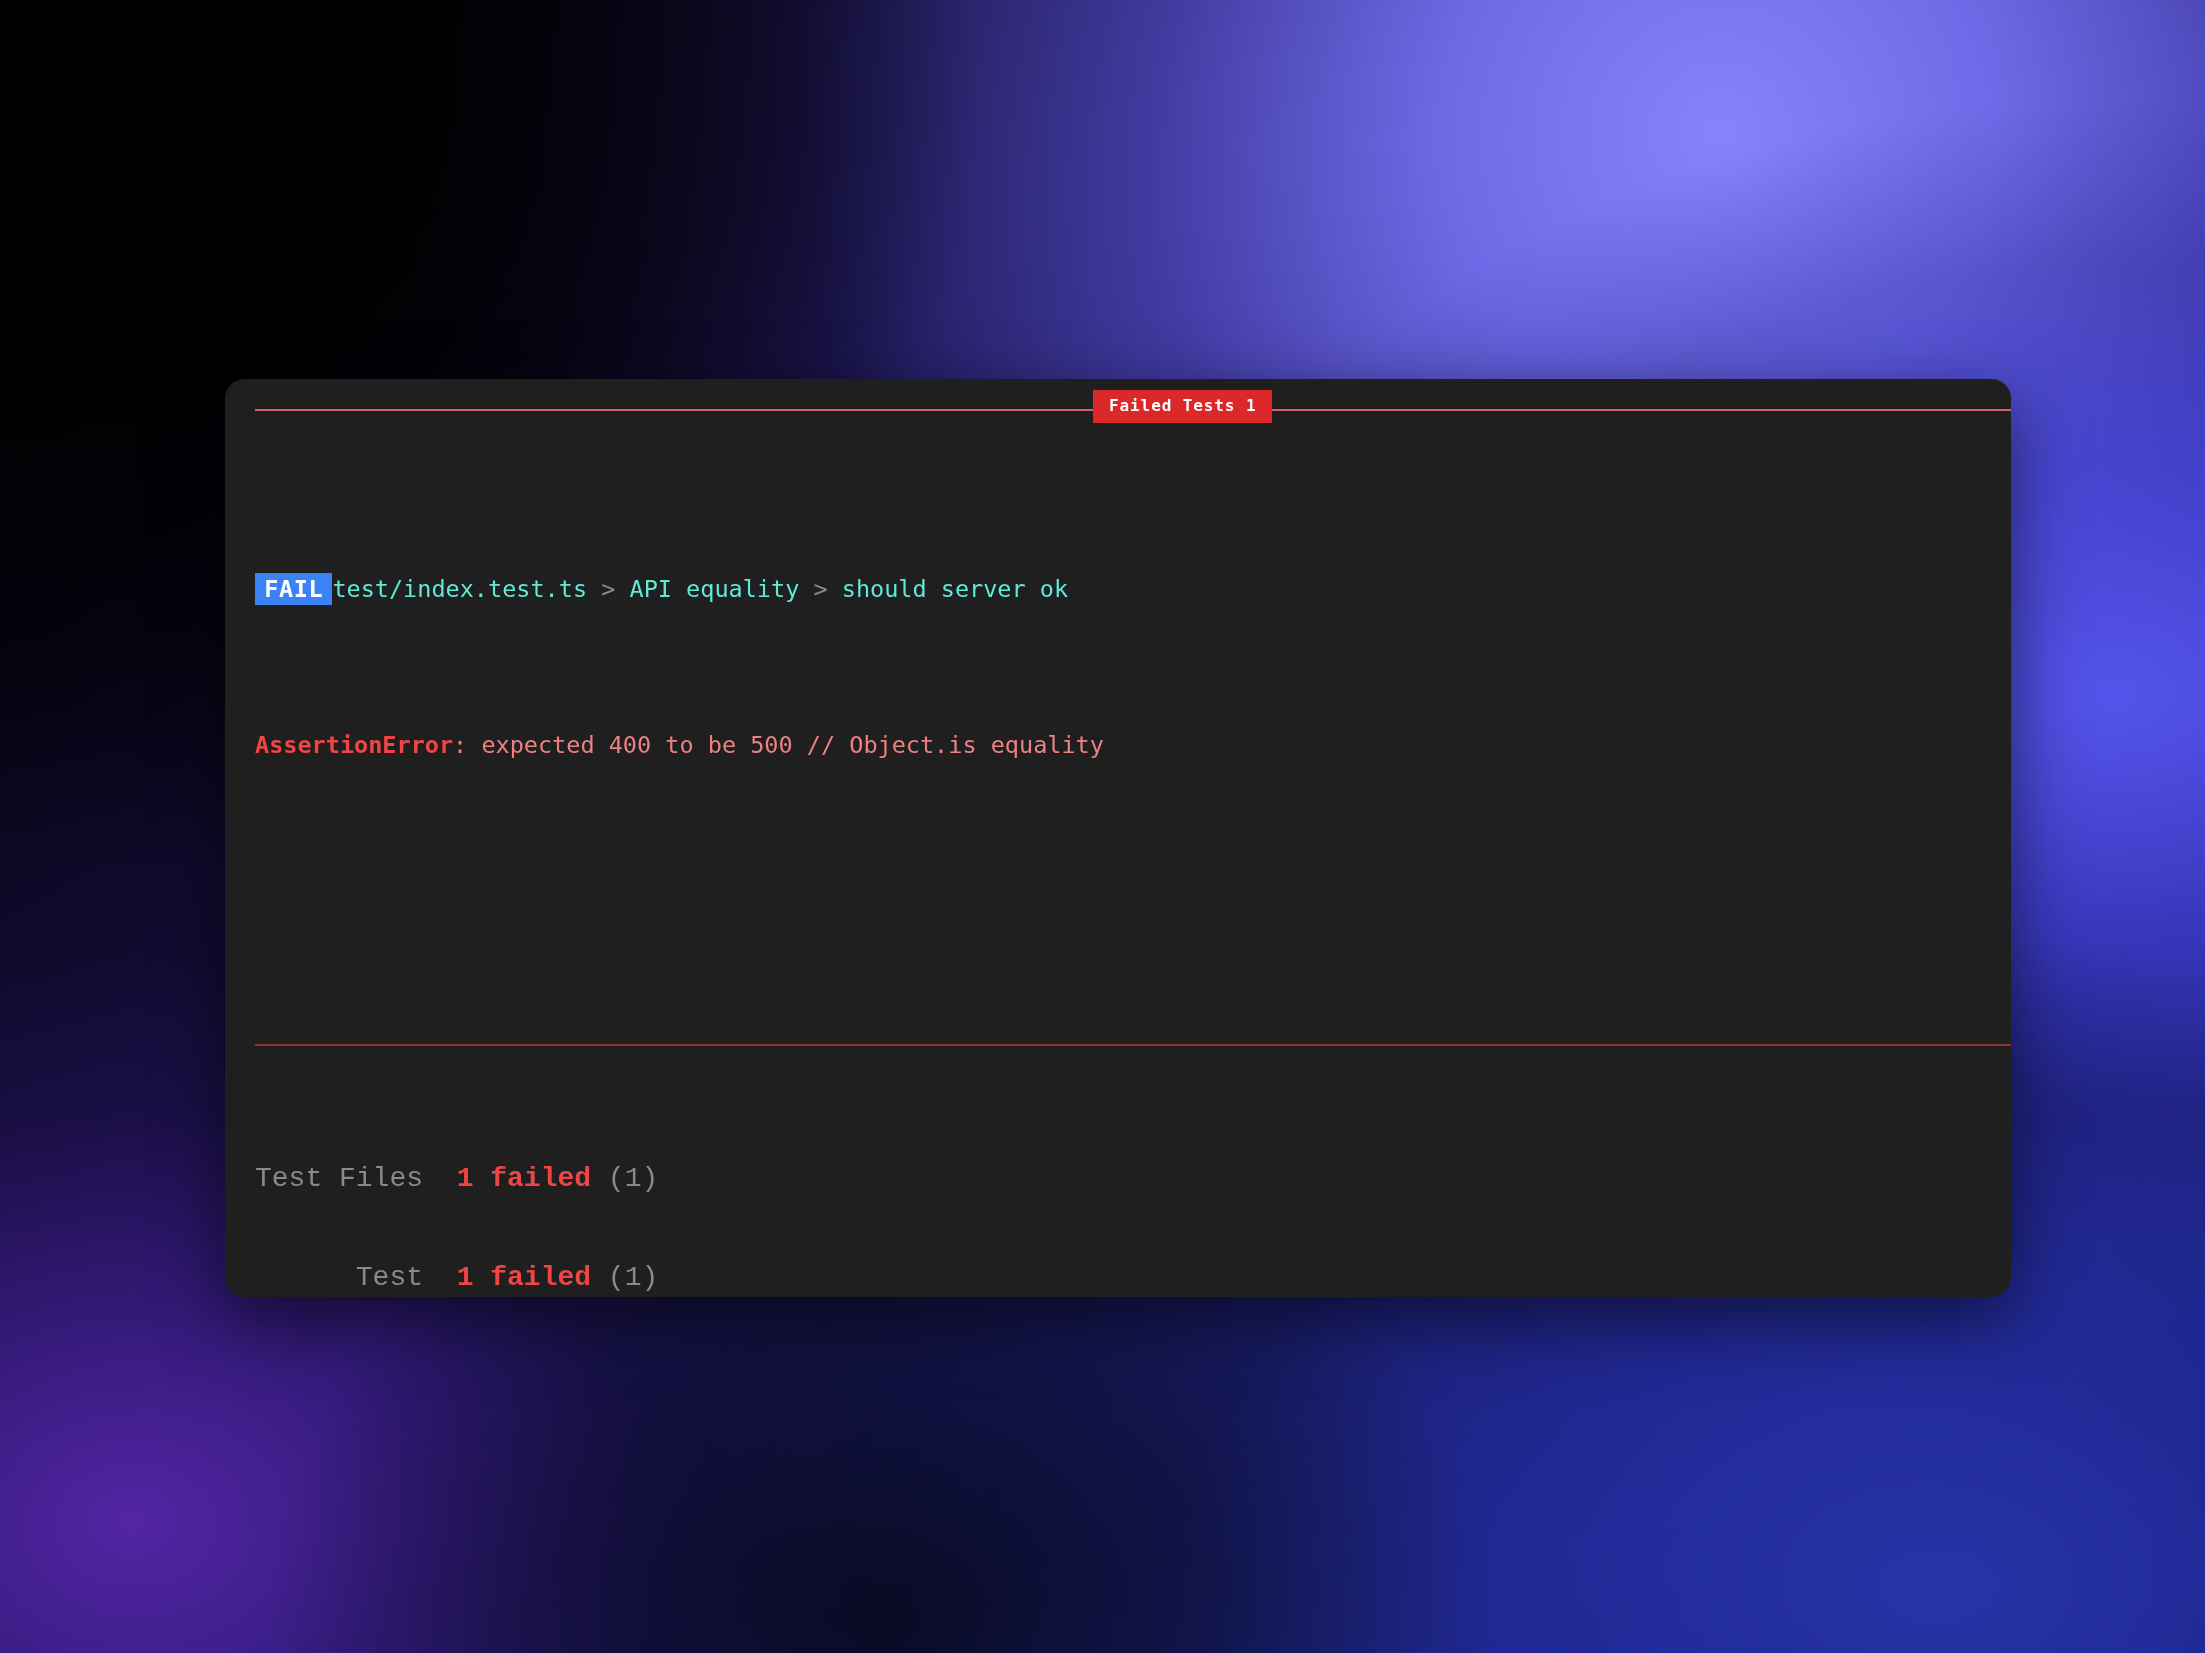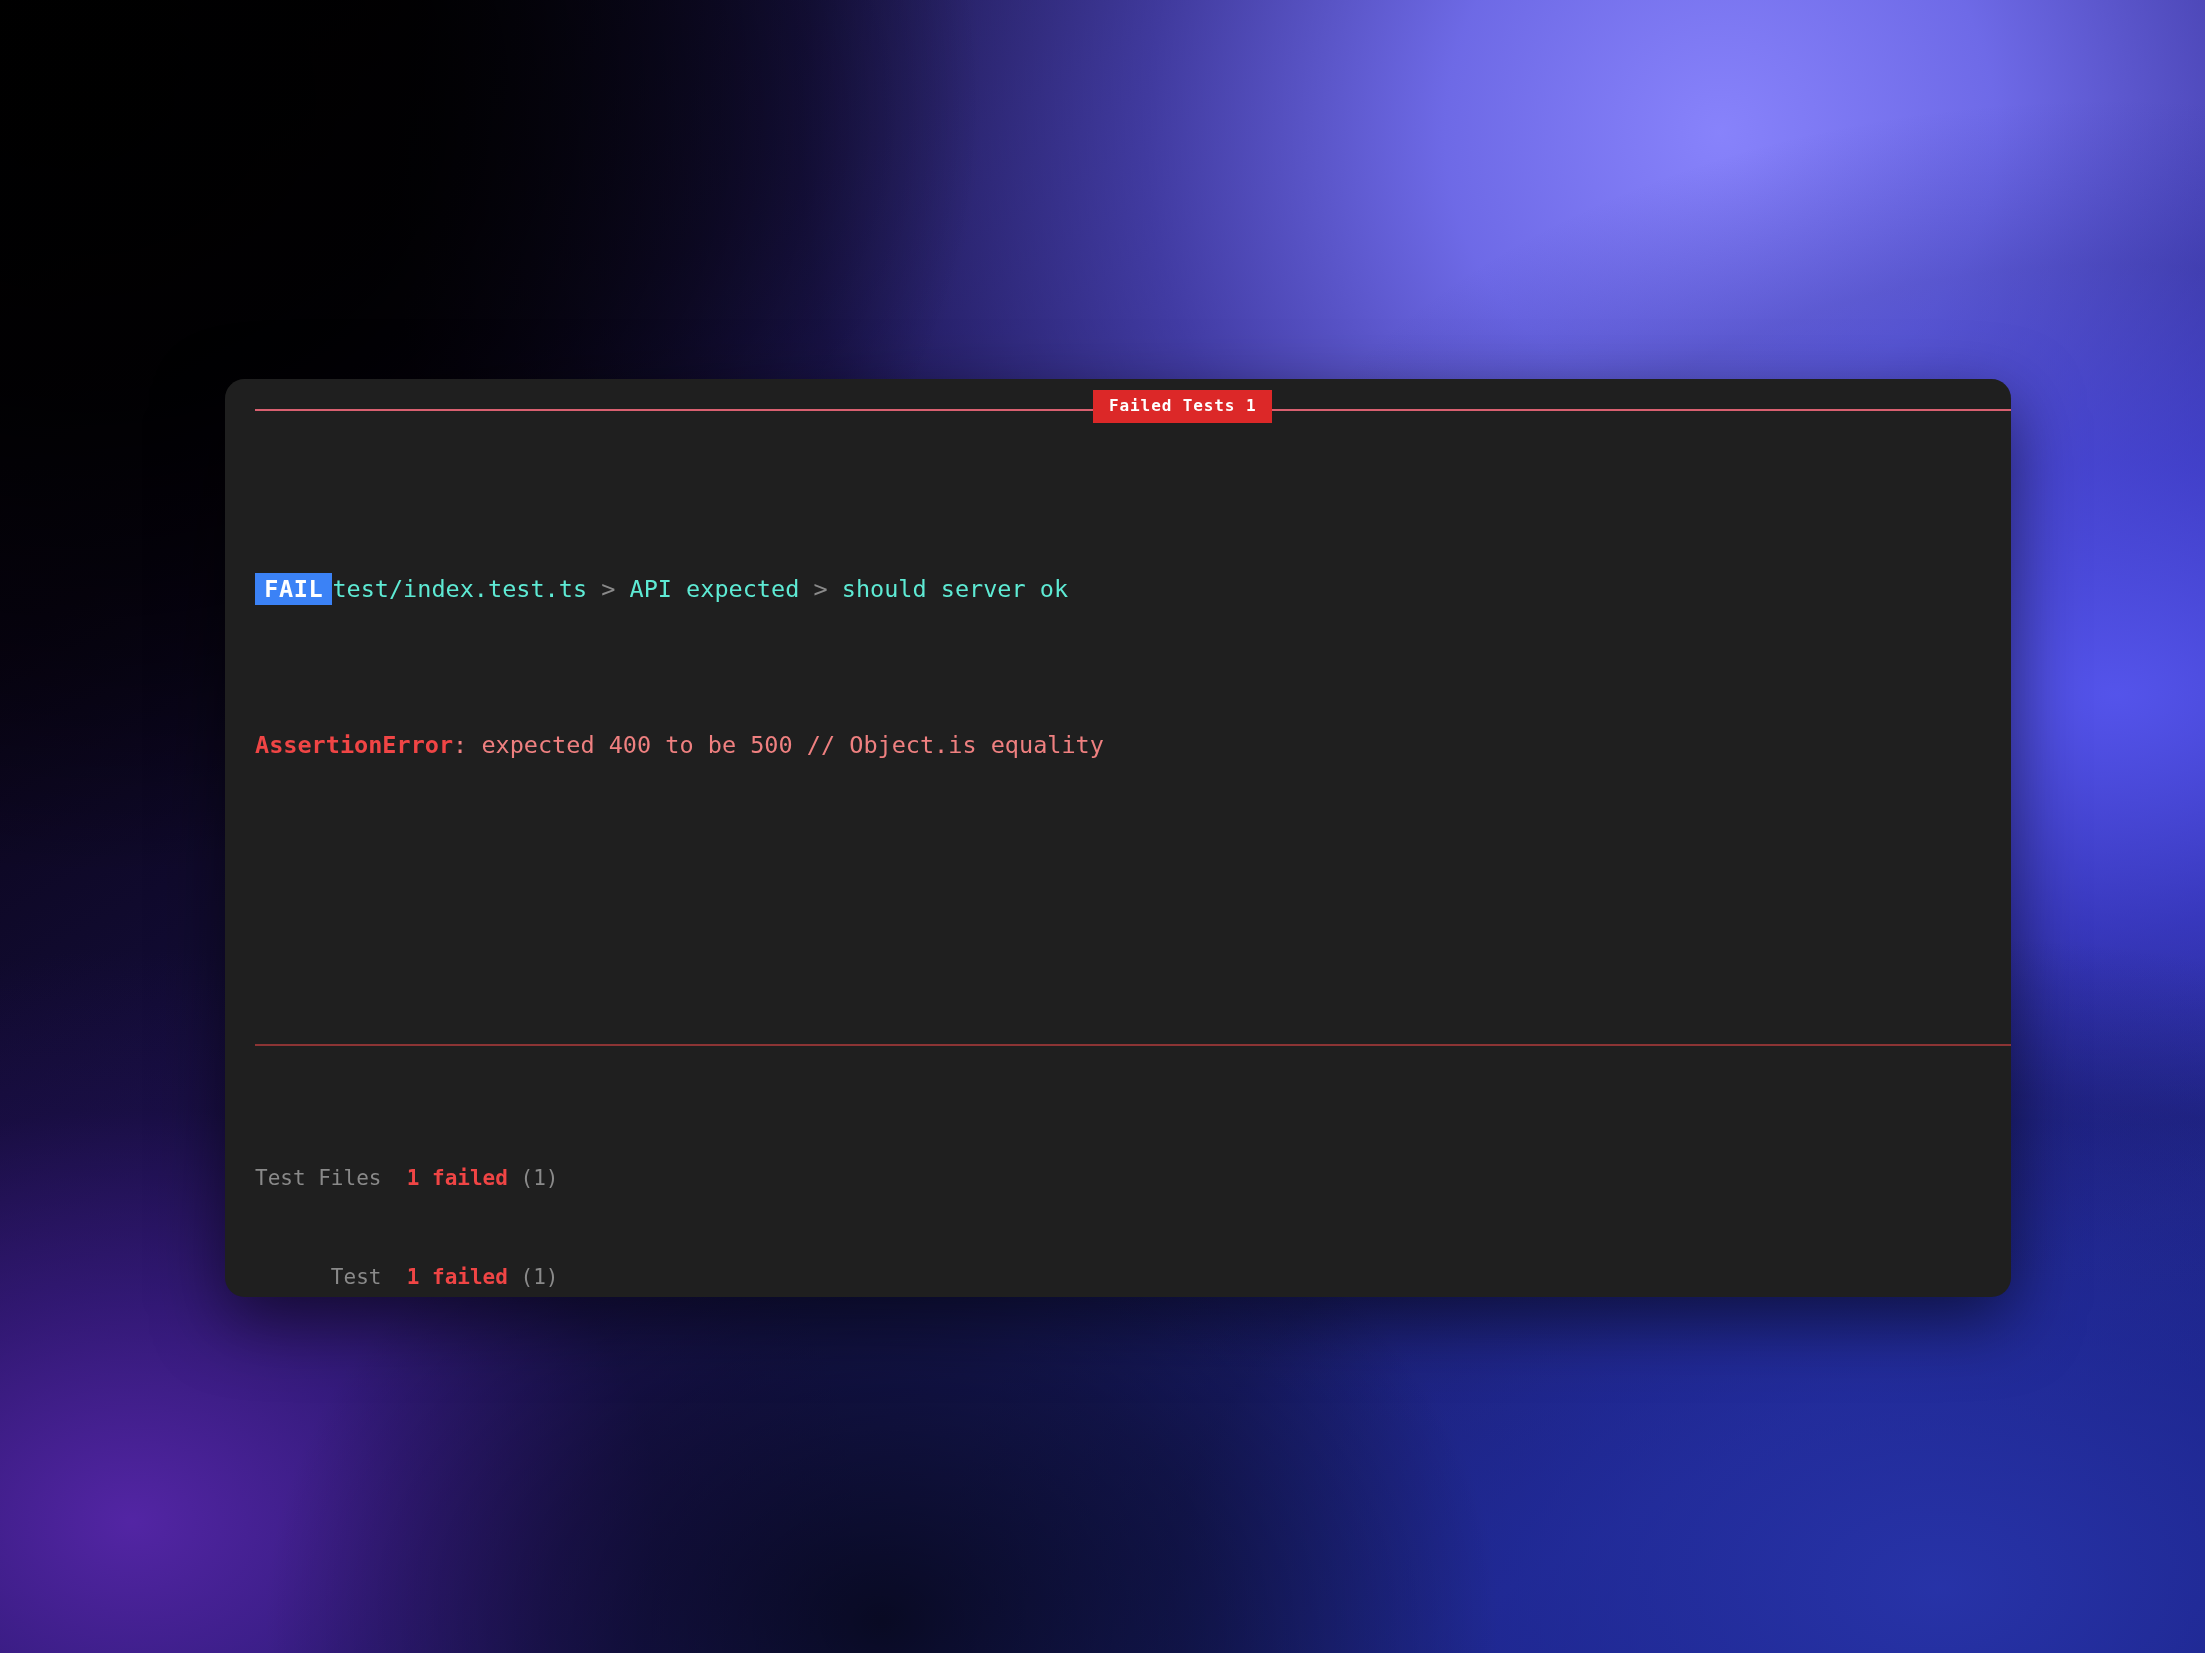--- a/index.html
+++ b/index.html
@@ -154,24 +154,25 @@
     left: 30px;
     right: 0px;
     top: 665px;
     height: 1.7px;
     background: #8c3434;
   }
   .footer-block {
     position: absolute;
     left: 30px;
     top: 717px;
-    font-size: 21px;
+    font-size: 28px;
     line-height: 33px;
     white-space: pre;
     color: #8a8a8a;
+    font-family: Liberation Mono, monospace;
   }
 </style>
 </head>
 <body>
 
 <div class="bg-layer bg-base"></div>
 <div class="bg-layer bg-blob-violet"></div>
 <div class="bg-layer bg-blob-indigo"></div>
 <div class="bg-layer bg-blob-plum"></div>
 <div class="bg-layer bg-blob-blue"></div>
@@ -180,21 +181,21 @@
 
 <div class="terminal-card">
 
   <div class="header-rule-wrap">
     <div class="header-rule"></div>
     <div class="header-badge">Failed Tests 1</div>
   </div>
 
   <div class="term-body">
 
-    <div class="line"><span class="fail-badge">FAIL</span><span class="c-white">test/index.test.ts</span><span class="c-dim"> &gt; </span><span class="c-white">API expected</span><span class="c-dim"> &gt; </span><span class="c-white">should server ok</span></div>
+    <div class="line"><span class="fail-badge">FAIL</span><span class="c-white">test/index.test.ts</span><span class="c-dim"> &gt; </span><span class="c-white">API equality</span><span class="c-dim"> &gt; </span><span class="c-white">should server ok</span></div>
 
     <div class="line"><span class="c-err-b">AssertionError</span><span class="c-err">: </span><span class="c-err">expected 400 to be 500 // Object.is equality</span></div>
 
     <div class="blank"></div>
 
 
 
     
 
     

